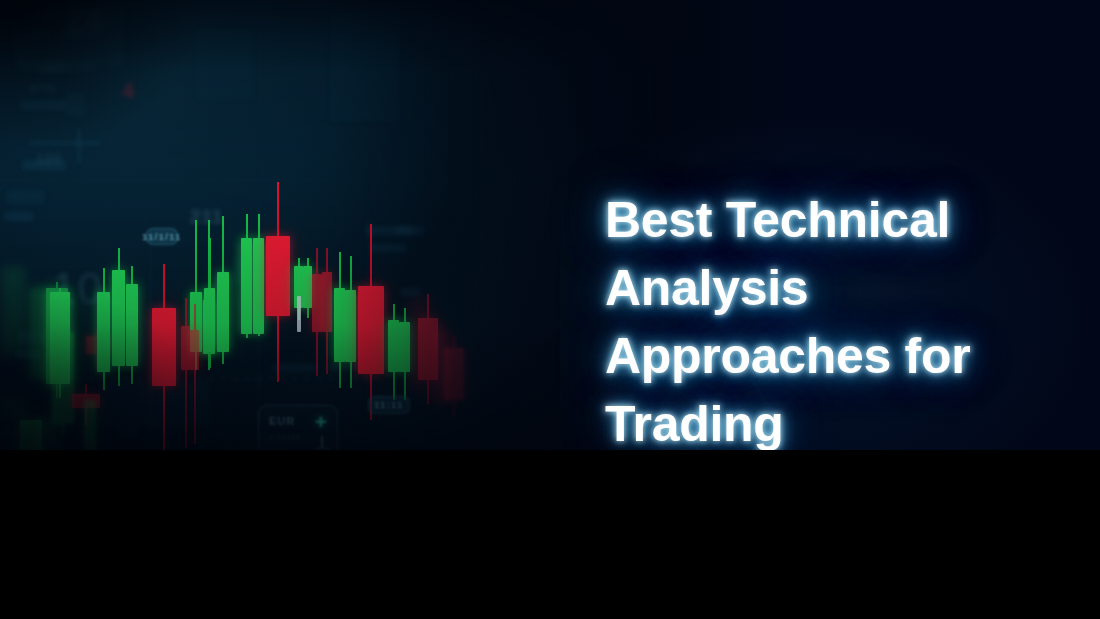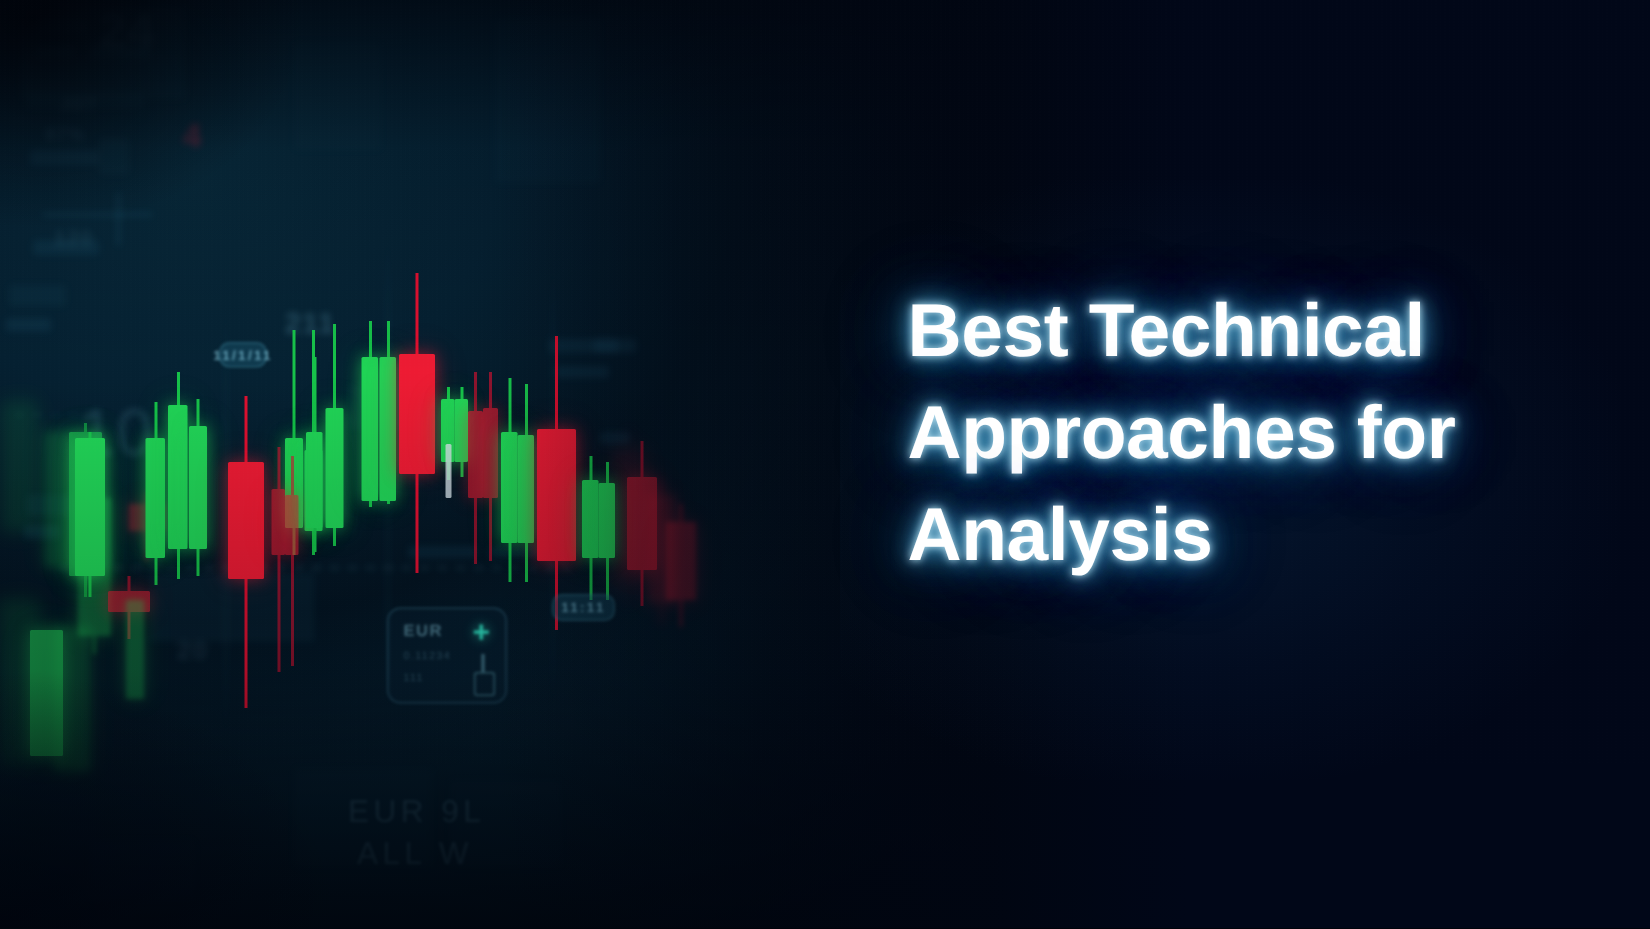--- a/index.html
+++ b/index.html
@@ -3,21 +3,21 @@
 <meta charset="utf-8">
 <style>
   html, body {
     margin: 0;
     padding: 0;
     background: #000000;
   }
   #stage {
     position: relative;
     width: 1100px;
-    height: 619px;
+    height: 450px;
     overflow: hidden;
     background: #010512;
     font-family: "Liberation Sans", sans-serif;
   }
 
   
   .bg-base {
     position: absolute;
     inset: 0;
     background:
@@ -453,18 +453,19 @@
 
   <div class="bottom-ghost" style="left:232px; top:530px;">EUR 9L</div>
   <div class="bottom-ghost" style="left:238px; top:558px;">ALL W</div>
 
   <div class="bg-vignette"></div>
   <div class="bg-corner-dark"></div>
 
   <div class="headline-glow"></div>
   <h1 class="headline">
     <span class="ln">Best Technical</span>
+    <span class="ln">Analysis</span>
     <span class="ln">Approaches for</span>
-    <span class="ln">Analysis</span>
+    <span class="ln">Trading</span>
   </h1>
 
   <div class="grain"></div>
 </div>
 
 </body></html>

